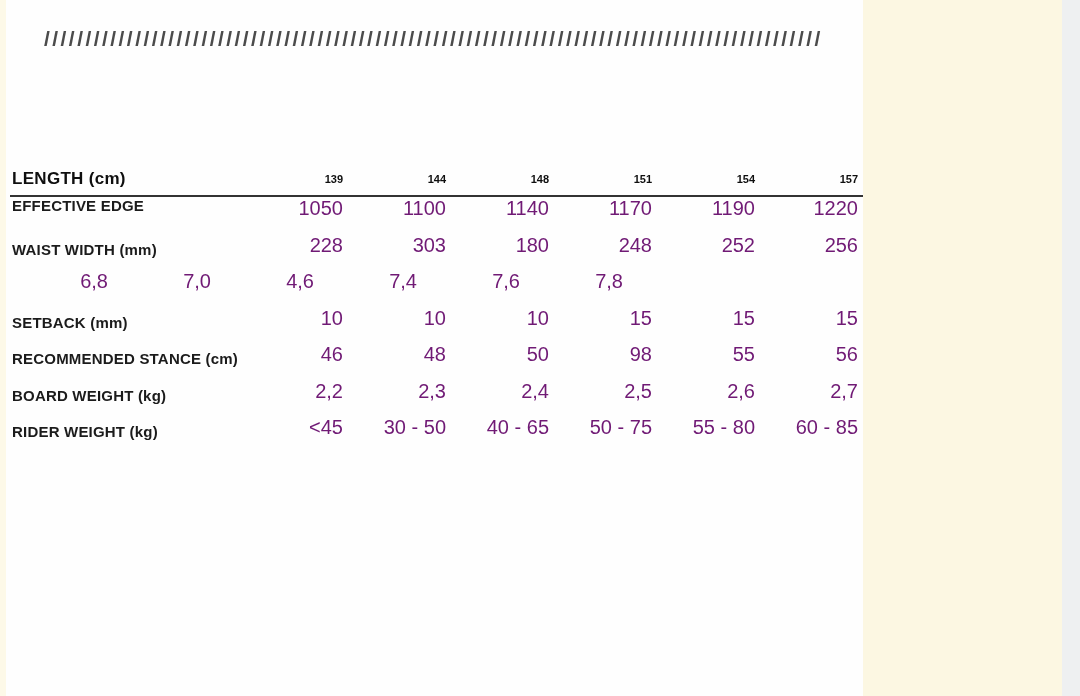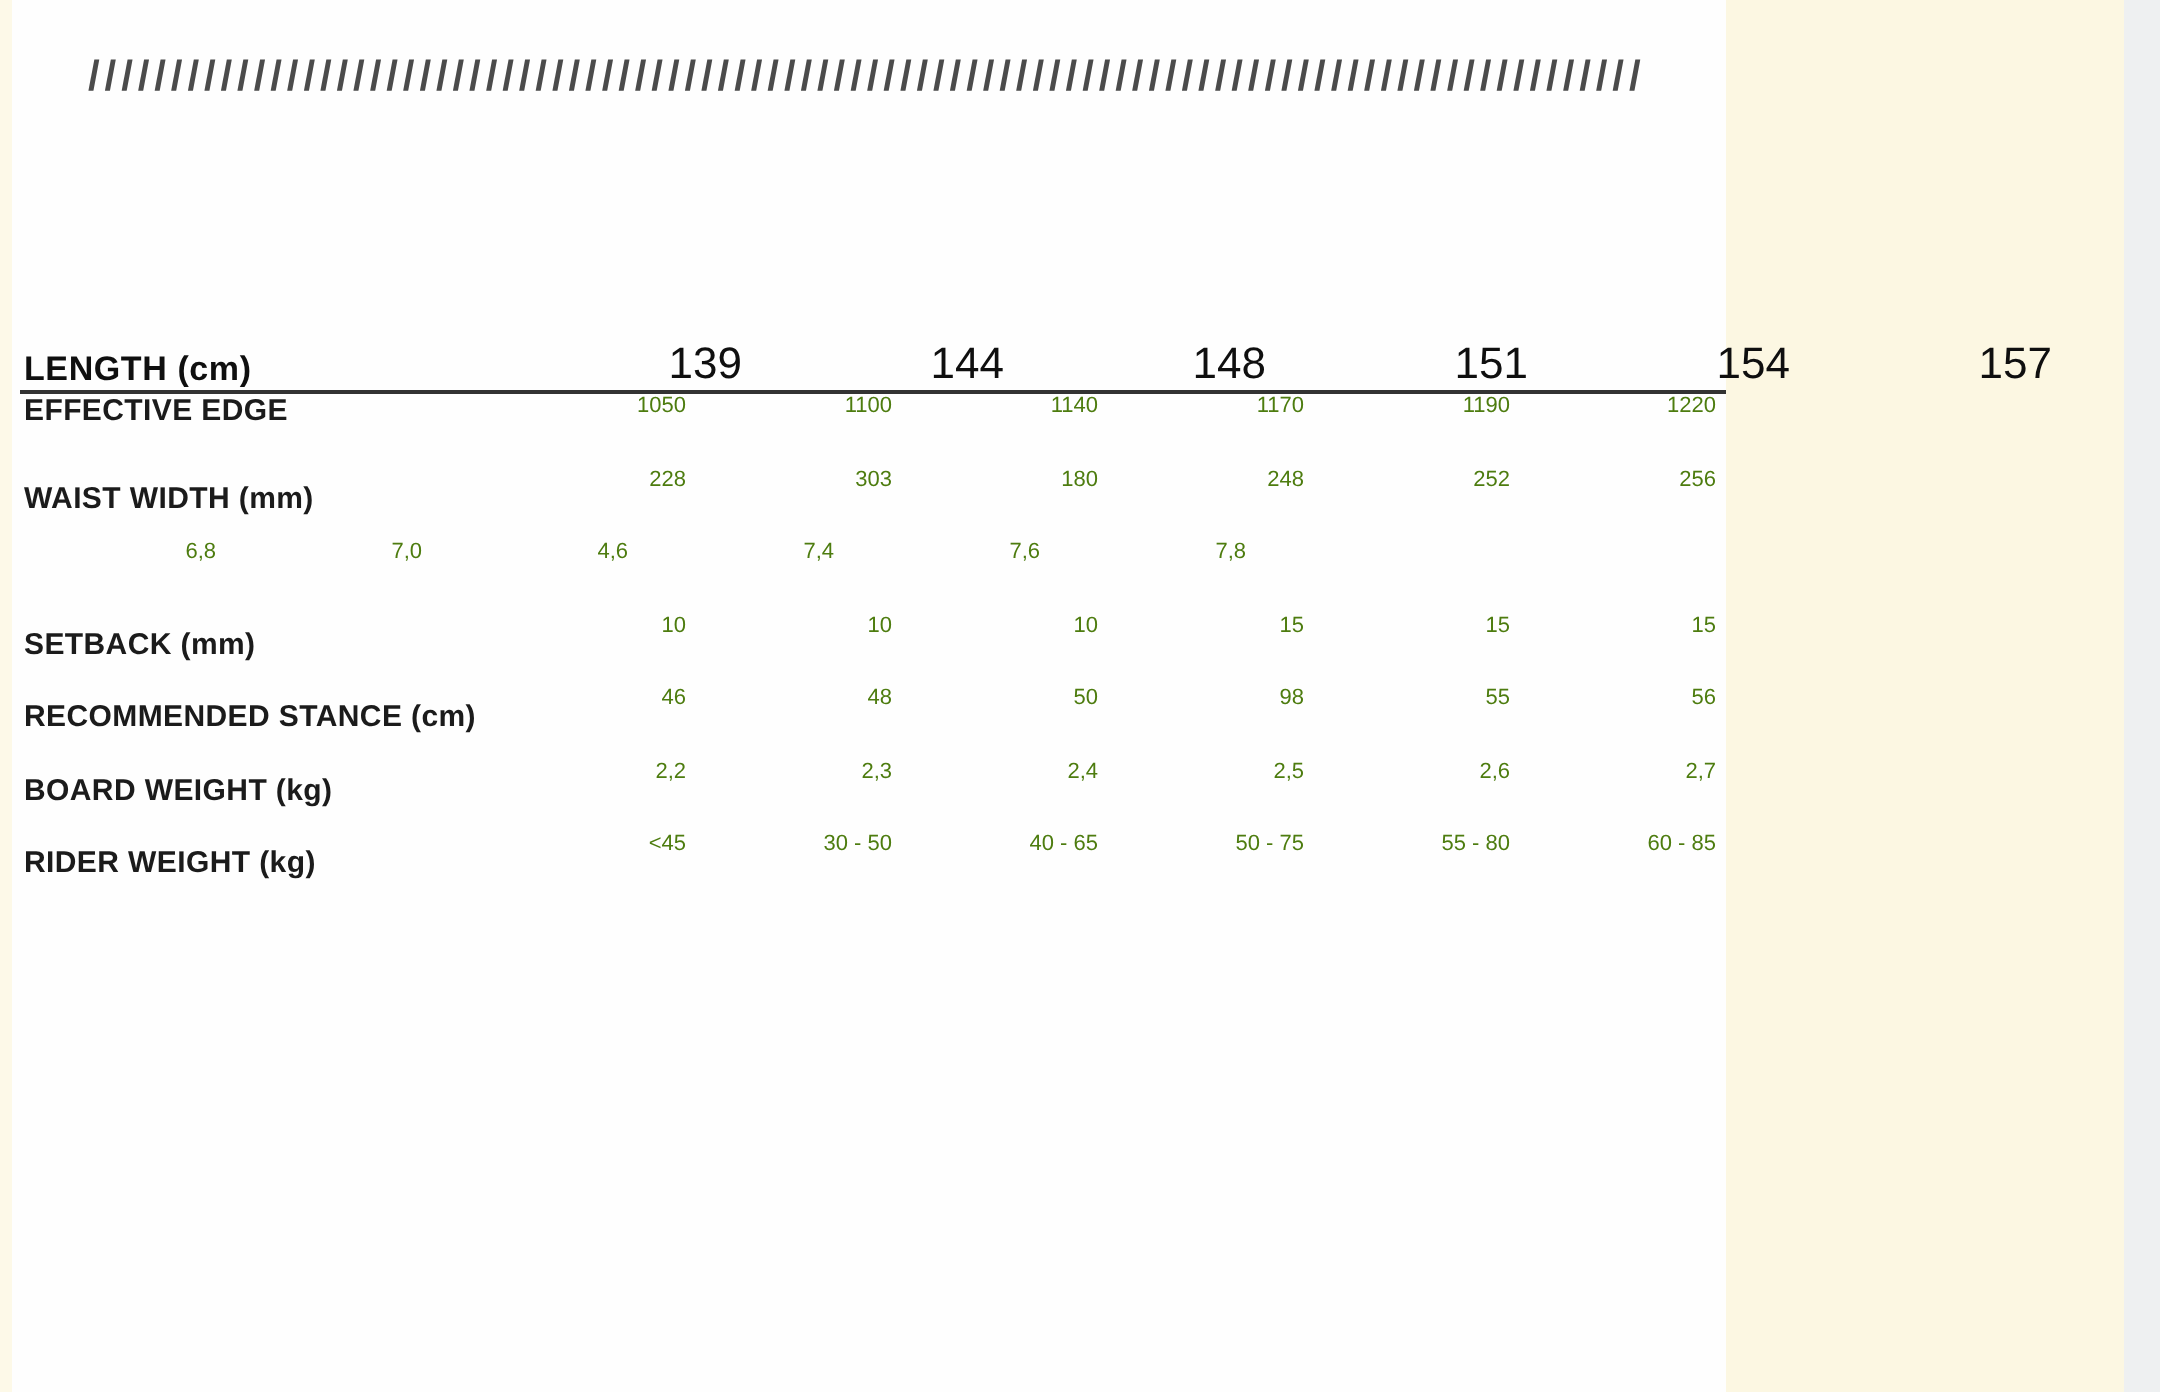--- a/index.html
+++ b/index.html
@@ -35,48 +35,47 @@
     font-size: 21px; font-weight: bold; letter-spacing: 2.45px;
     color: #4b4b4b; white-space: nowrap; overflow: hidden;
     -webkit-user-select: none; user-select: none;
   }
 
   
   .spec-table {
     position: absolute; left: 10px; top: 155px; width: 853px;
   }
   .header-row {
-    display: flex; align-items: flex-end;
+    display: flex; align-items: center;
     height: 42px; box-sizing: border-box;
     padding-top: 7px;
     border-bottom: 2px solid #333333;
-    gap: 28px;
   }
   .header-row .lbl {
     font-size: 17px; font-weight: bold; color: #0f0f0f; letter-spacing: 0.3px;
   }
   .header-row .val {
-    font-size: 22px; font-weight: normal; color: #0f0f0f;
+    font-size: 11px; font-weight: bold; color: #0f0f0f;
   }
   .lbl {
     width: 235px; box-sizing: border-box; padding-left: 2px; flex: none;
   }
   .val {
     width: 103px; box-sizing: border-box; padding-right: 5px; flex: none;
     text-align: right;
   }
   .row {
     display: flex; height: 36.5px;
   }
   .row .lbl {
     font-size: 15px; font-weight: bold; color: #1b1b1b; letter-spacing: 0.2px;
   }
   .row:not(.first) .lbl { transform: translateY(7px); }
   .row .val {
-    font-size: 11px; color: #4d7c0f;
+    font-size: 20px; color: #701a75;
   }
 </style>
 </head>
 <body>
 
 <div class="screen">
 
   <div class="left-sliver"></div>
   <div class="right-strip"></div>
 

